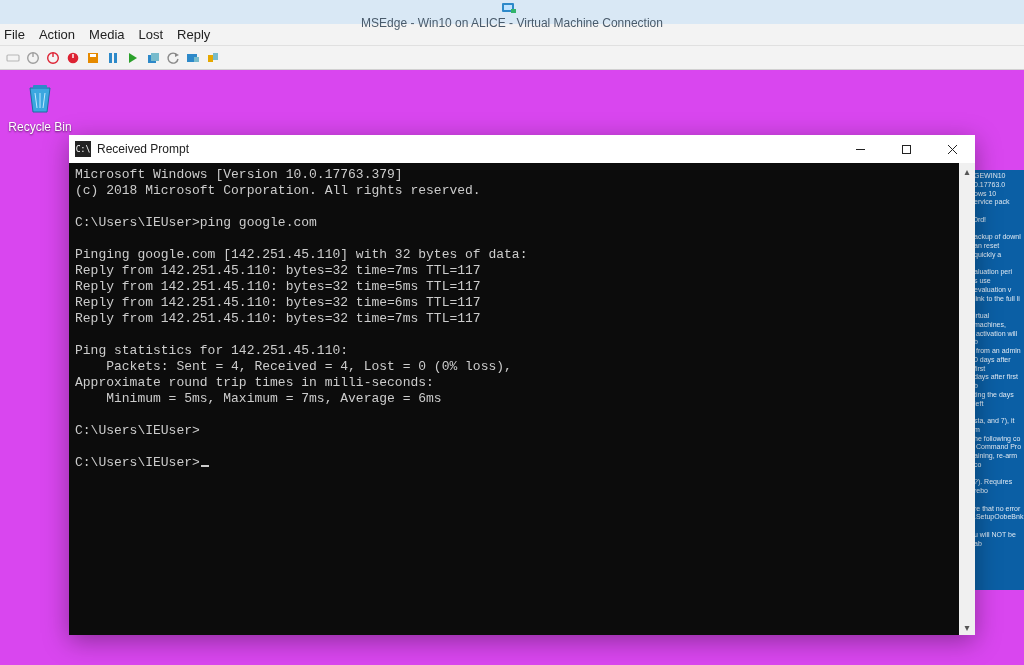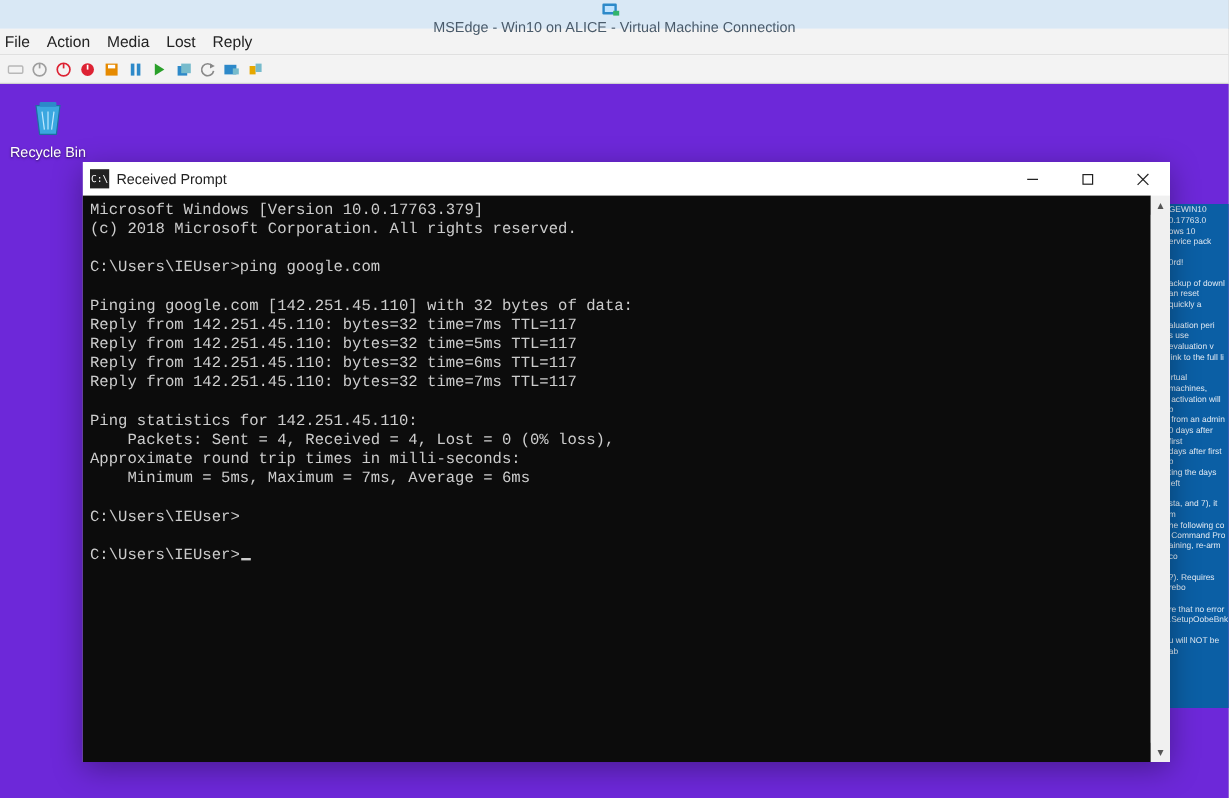--- a/index.html
+++ b/index.html
@@ -32,21 +32,21 @@
     display: flex; align-items: center;
     padding: 0 4px; gap: 2px;
   }
   .tb-btn { width: 18px; height: 18px; display: flex; align-items: center; justify-content: center; border-radius: 2px; }
   .tb-btn svg { width: 14px; height: 14px; }
 
   .desktop {
     position: relative;
     width: 1024px;
     height: calc(665px - 24px - 22px - 24px);
-    background: #6d28d9;
+    background: #d946ef;
     padding-left: 40px;
   }
 
   .dicon {
     position: absolute;
     width: 72px;
     text-align: center;
     color: #fff;
     font-size: 12px;
     text-shadow: 0 1px 2px rgba(0,0,0,0.6);

